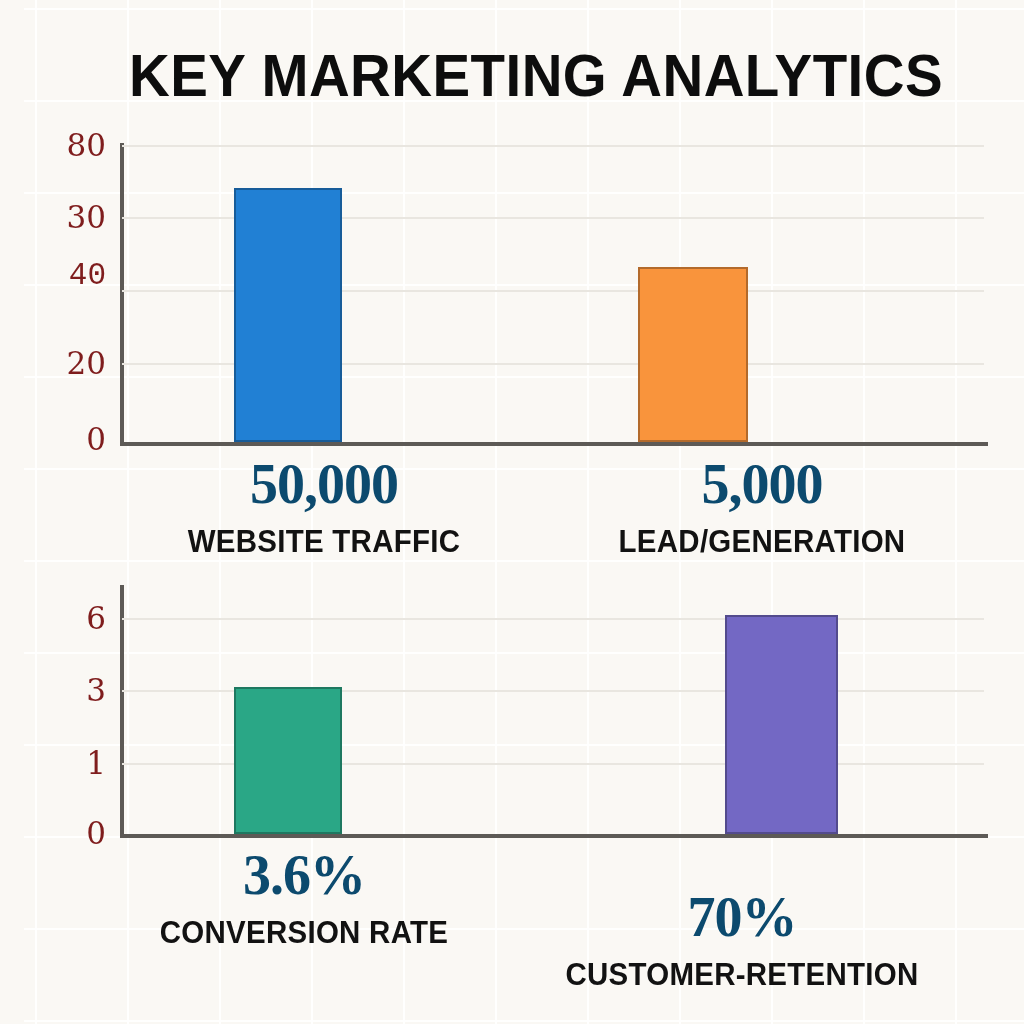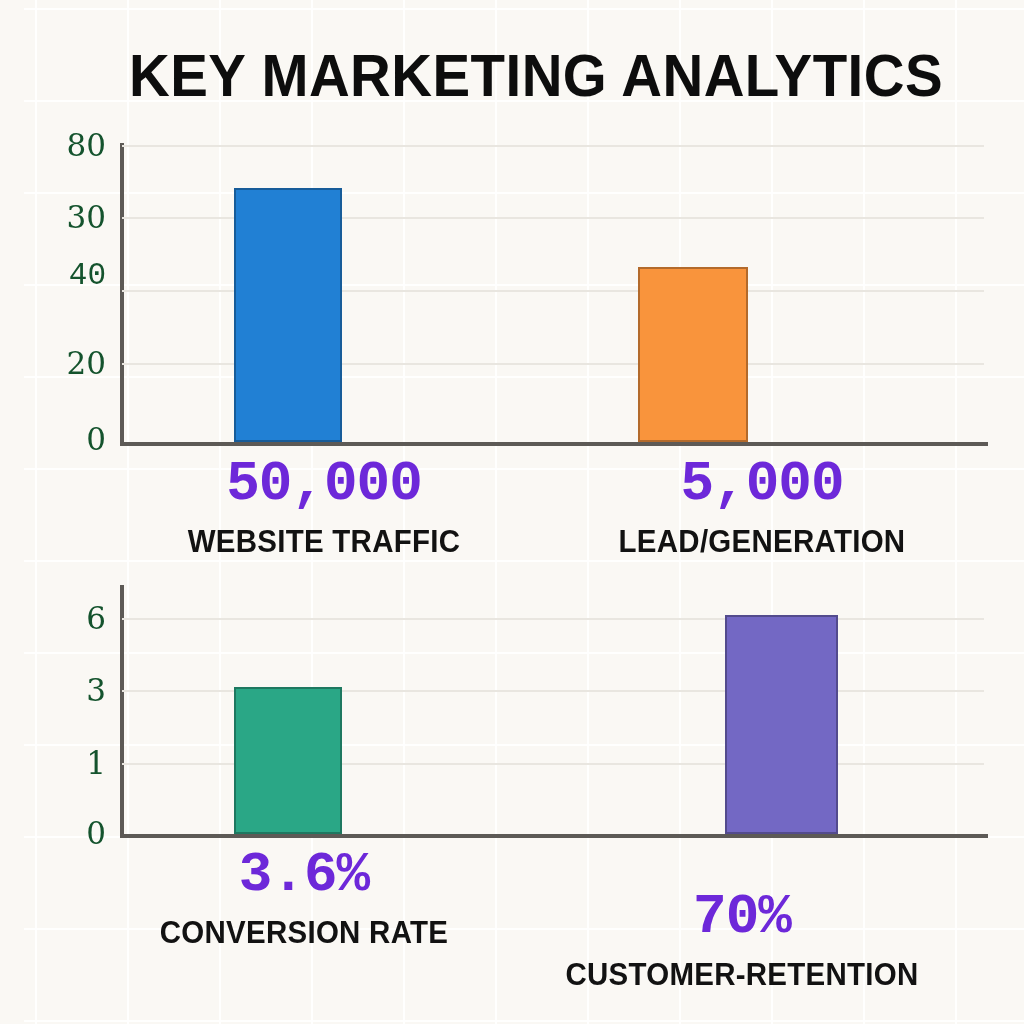--- a/index.html
+++ b/index.html
@@ -89,21 +89,21 @@
     right: 0;
     height: 2px;
     background: #e9e6e0;
   }
   .ytick-label {
     position: absolute;
     width: 70px;
     text-align: right;
     font-size: 31px;
     line-height: 31px;
-    color: #14532d;
+    color: #7f1d1d;
     font-family: "DejaVu Serif", serif;
     font-weight: 400;
     transform: translateY(-50%);
   }
   #panel-top .ytick-label { left: -84px; }
   #panel-bot .ytick-label { left: -84px; }
 
   
   .bar {
     position: absolute;
@@ -114,22 +114,22 @@
 
   
   .stat {
     position: absolute;
     text-align: center;
   }
   .stat-value {
     font-size: 56px;
     line-height: 58px;
     font-weight: 700;
-    color: #6d28d9;
-    font-family: Liberation Mono, monospace;
+    color: #0c4a6e;
+    font-family: Liberation Serif, serif;
     letter-spacing: -1px;
     white-space: nowrap;
   }
   .stat-caption {
     margin-top: 12px;
     font-size: 31px;
     line-height: 34px;
     font-weight: 700;
     color: #121212;
     font-family: "Liberation Sans Narrow", "Liberation Sans", sans-serif;

